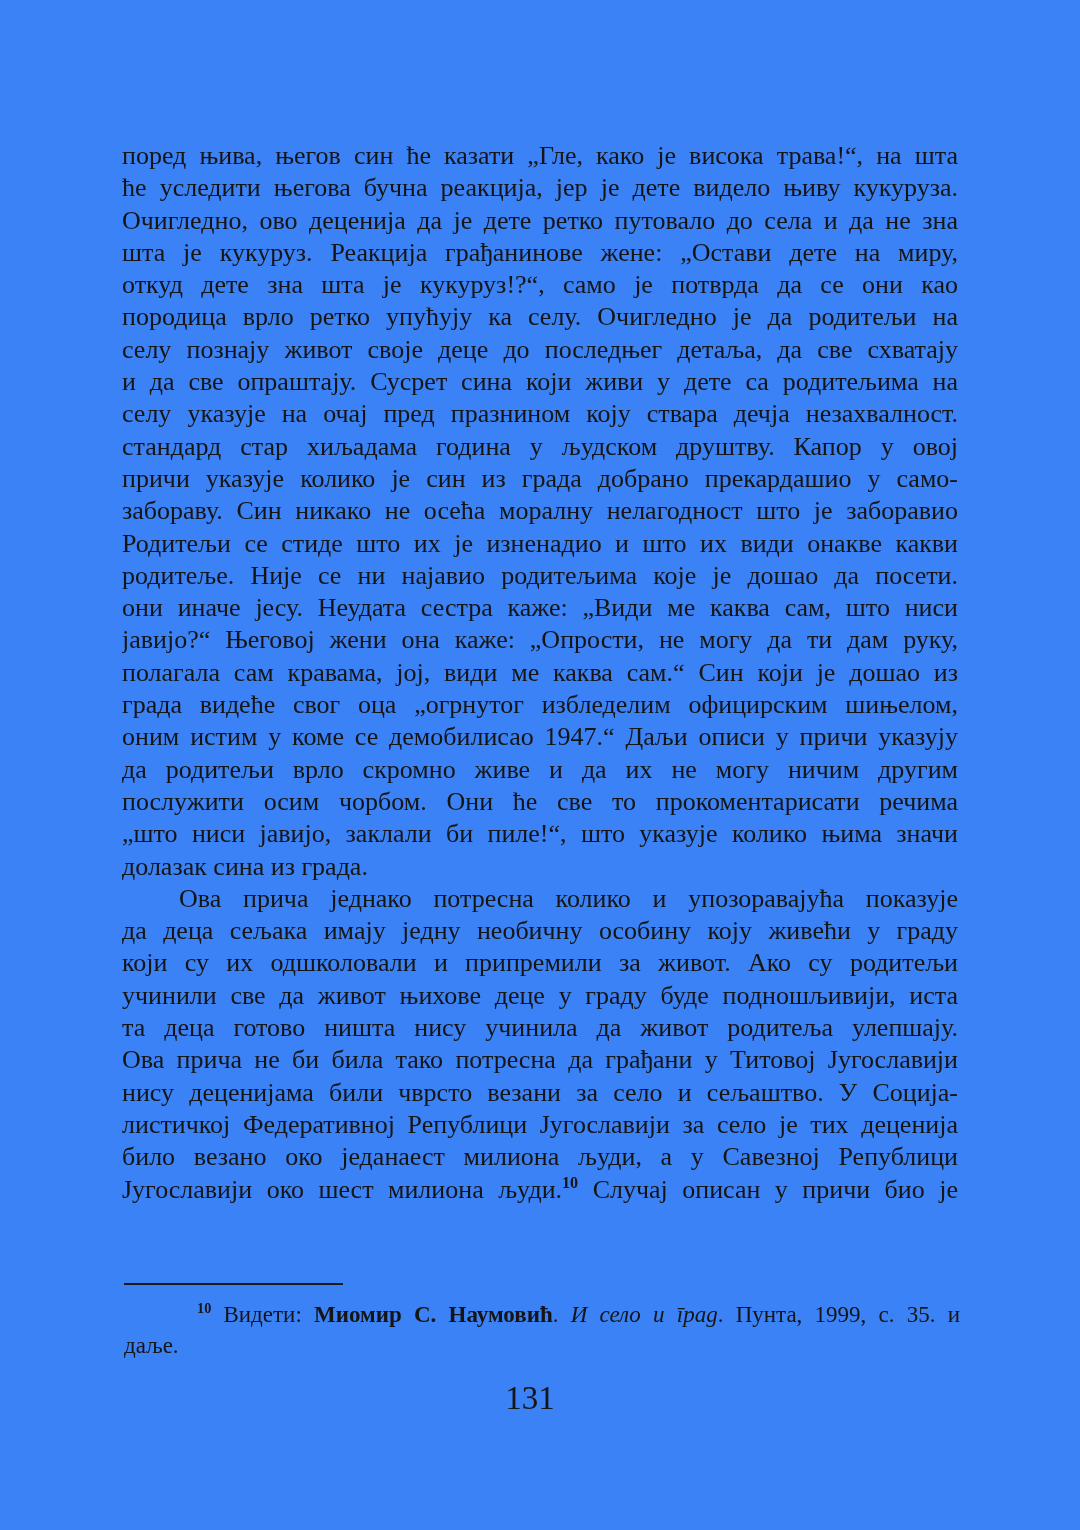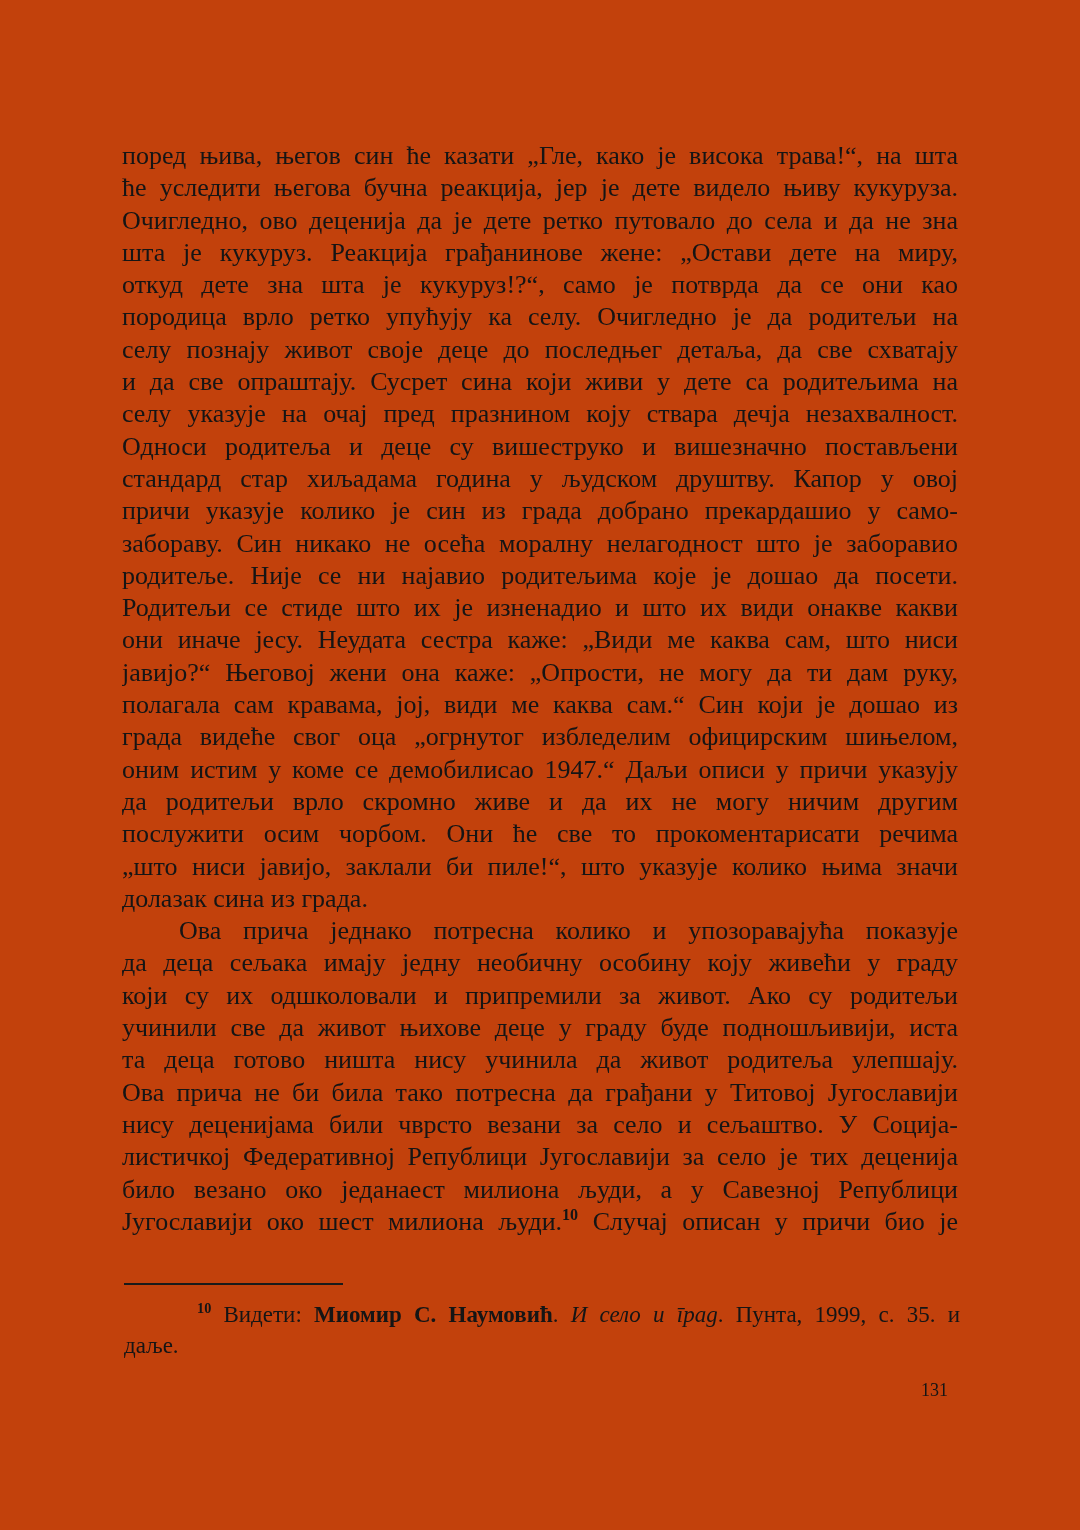--- a/index.html
+++ b/index.html
@@ -11,21 +11,21 @@
     height: 1530px;
     background: #ffffff;
     font-family: "Liberation Serif", "DejaVu Serif", serif;
     color: #151515;
     overflow: hidden;
   }
   .page {
     position: relative;
     width: 1080px;
     height: 1530px;
-    background: #c2410c;
+    background: #3b82f6;
   }
   .body-text {
     position: absolute;
     left: 122px;
     top: 140px;
     width: 836px;
     font-size: 26px;
     line-height: 32.3px;
   }
   .paragraph { margin: 0; }
@@ -59,48 +59,47 @@
     font-size: 23px;
     line-height: 31px;
   }
   .footnote .line { height: 31px; }
   .footnote .line.indent { text-indent: 73px; }
   .page-number {
     position: absolute;
     left: 112px;
     top: 1380px;
     width: 836px;
-    text-align: right;
-    font-size: 18px;
+    text-align: center;
+    font-size: 33px;
   }
   .run-b { font-weight: bold; }
   .run-i { font-style: italic; }
 </style>
 </head>
 <body>
 
 <div class="page">
 
   <div class="body-text">
     <div id="para1" class="paragraph">
         <div class="line">поред њива, његов син ће казати „Гле, како је висока трава!“, на шта</div>
         <div class="line">ће уследити његова бучна реакција, јер је дете видело њиву кукуруза.</div>
         <div class="line">Очигледно, ово деценија да је дете ретко путовало до села и да не зна</div>
         <div class="line">шта је кукуруз. Реакција грађанинове жене: „Остави дете на миру,</div>
         <div class="line">откуд дете зна шта је кукуруз!?“, само је потврда да се они као</div>
         <div class="line">породица врло ретко упућују ка селу. Очигледно је да родитељи на</div>
         <div class="line">селу познају живот своје деце до последњег детаља, да све схватају</div>
         <div class="line">и да све опраштају. Сусрет сина који живи у дете са родитељима на</div>
         <div class="line">селу указује на очај пред празнином коју ствара дечја незахвалност.</div>
-        <div class="line">Односи родитеља и деце су вишеструко и вишезначно постављени</div>
         <div class="line">стандард стар хиљадама година у људском друштву. Капор у овој</div>
         <div class="line">причи указује колико је син из града добрано прекардашио у само-</div>
         <div class="line">забораву. Син никако не осећа моралну нелагодност што је заборавио</div>
+        <div class="line">Родитељи се стиде што их је изненадио и што их види онакве какви</div>
         <div class="line">родитеље. Није се ни најавио родитељима које је дошао да посети.</div>
-        <div class="line">Родитељи се стиде што их је изненадио и што их види онакве какви</div>
         <div class="line">они иначе јесу. Неудата сестра каже: „Види ме каква сам, што ниси</div>
         <div class="line">јавијо?“ Његовој жени она каже: „Опрости, не могу да ти дам руку,</div>
         <div class="line">полагала сам кравама, јој, види ме каква сам.“ Син који је дошао из</div>
         <div class="line">града видеће свог оца „огрнутог избледелим официрским шињелом,</div>
         <div class="line">оним истим у коме се демобилисао 1947.“ Даљи описи у причи указују</div>
         <div class="line">да родитељи врло скромно живе и да их не могу ничим другим</div>
         <div class="line">послужити осим чорбом. Они ће све то прокоментарисати речима</div>
         <div class="line">„што ниси јавијо, заклали би пиле!“, што указује колико њима значи</div>
         <div class="line last">долазак сина из града.</div>
       </div>

